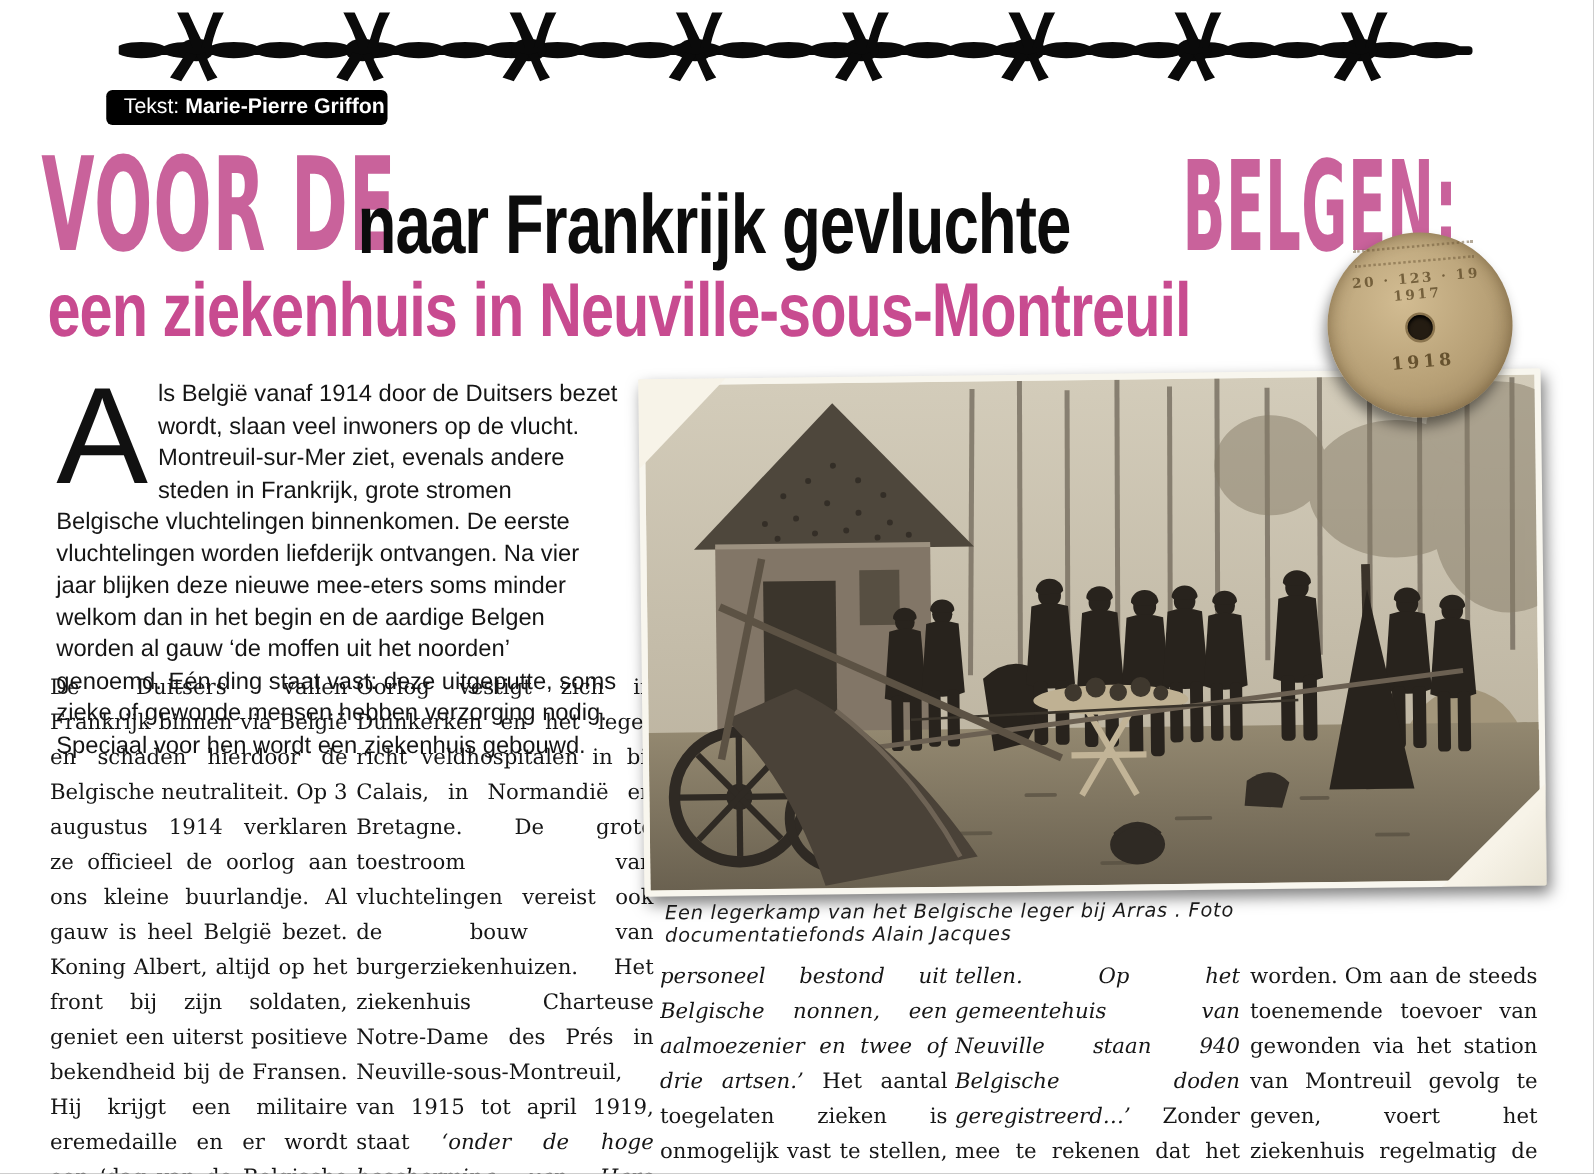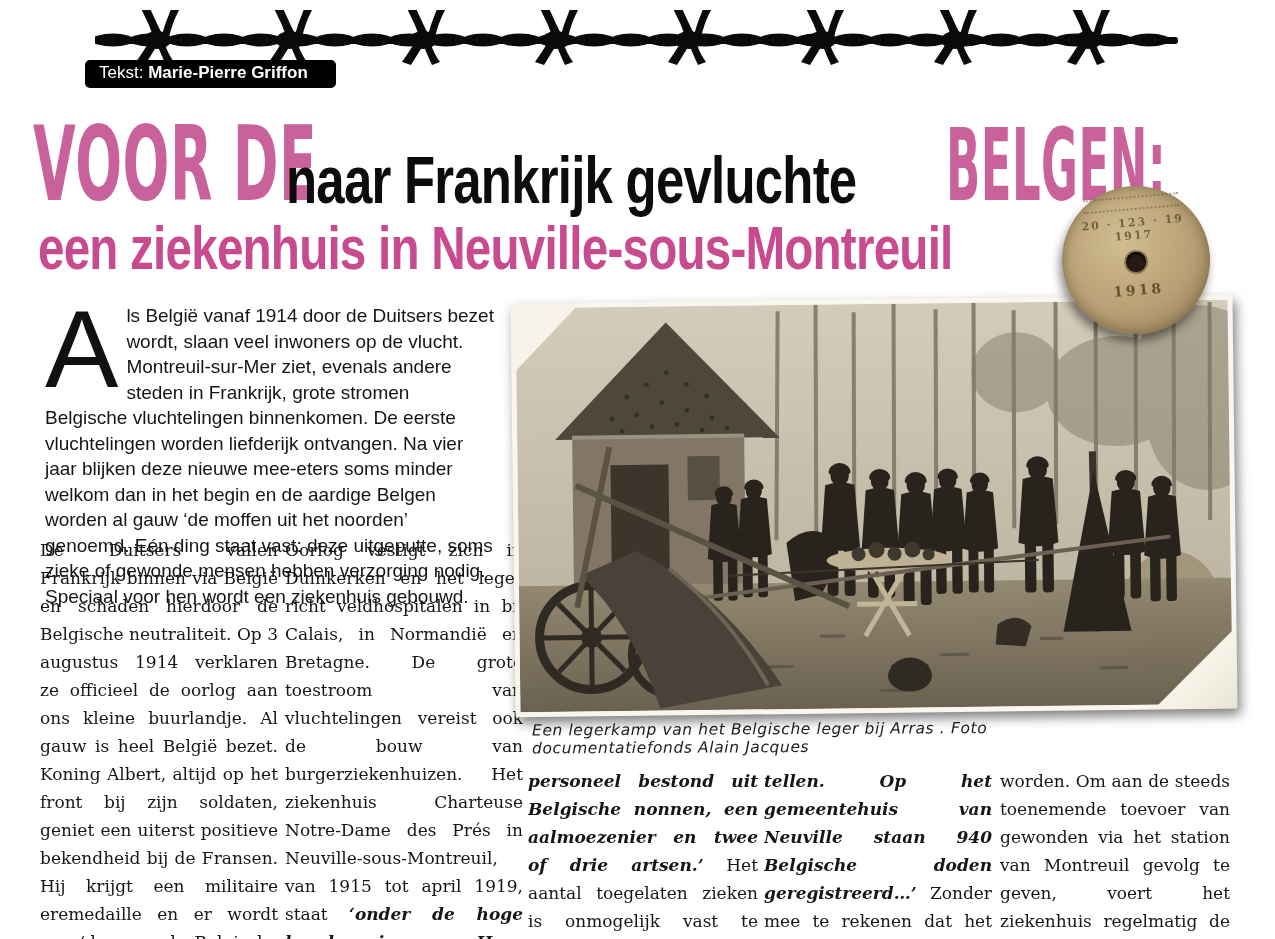--- a/index.html
+++ b/index.html
@@ -4,22 +4,22 @@
 <style>
   html,body{margin:0;padding:0;background:#888;}
   .page{position:relative;width:1275px;height:939px;background:#ffffff;overflow:hidden;
         font-family:"Liberation Sans",sans-serif;margin:0 auto;}
   .abs{position:absolute;}
 
   
   .wire{left:95px;top:10px;width:1085px;height:56px;}
 
   
-  .credit{left:85px;top:60px;background:#000;color:#fff;border-radius:5px;
-          padding:3px 28px 5px 14px;font-size:17px;white-space:nowrap;}
+  .credit{left:85px;top:72px;background:#000;color:#fff;border-radius:5px;
+          padding:3px 2px 5px 14px;font-size:17px;white-space:nowrap;}
   .credit b{font-weight:700;}
 
   
   .stamp{color:#c9629b;font-weight:700;letter-spacing:1px;transform-origin:0 0;
          font-family:"DejaVu Sans",sans-serif;white-space:nowrap;}
   .t-stamp-left{left:33px;top:112px;font-size:104px;line-height:1;transform:scaleX(.53);}
   .t-stamp-right{left:946px;top:116px;font-size:100px;line-height:1;transform:scaleX(.45);}
   .t-black{left:286px;top:146px;font-size:67px;line-height:1;font-weight:700;color:#0c0c0c;
            transform:scaleX(.76);transform-origin:0 0;white-space:nowrap;letter-spacing:-1px;}
   .t-sub{left:38px;top:218px;font-size:61px;line-height:1;font-weight:700;color:#c84b90;
@@ -58,21 +58,21 @@
            font-family:"DejaVu Sans",sans-serif;}
 
   
   .bodycol{font-family:"DejaVu Serif",serif;font-size:17px;line-height:28px;color:#161616;
            text-align:justify;overflow:hidden;}
   .c1{left:40px;top:536px;width:238px;height:403px;}
   .c2{left:285px;top:536px;width:238px;height:403px;}
   .c3{left:528px;top:767px;width:230px;height:172px;}
   .c4{left:764px;top:767px;width:228px;height:172px;}
   .c5{left:1000px;top:767px;width:230px;height:172px;}
-  .bq{font-weight:700;font-style:italic;margin-top:44px;}
+  .bq{font-weight:400;font-style:italic;margin-top:44px;}
 </style>
 </head>
 <body>
 
 <div class="page">
 
   <svg class="abs wire" viewBox="0 0 1085 56">
     <g fill="#0a0a0a">
       <rect x="2" y="27" width="1081" height="7" rx="3"></rect>
       <g id="beads">

